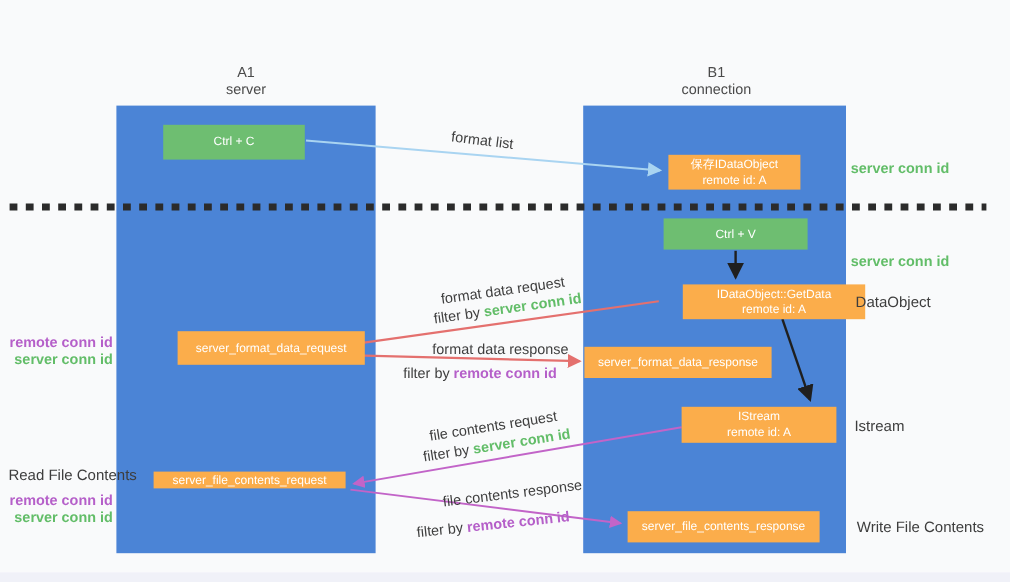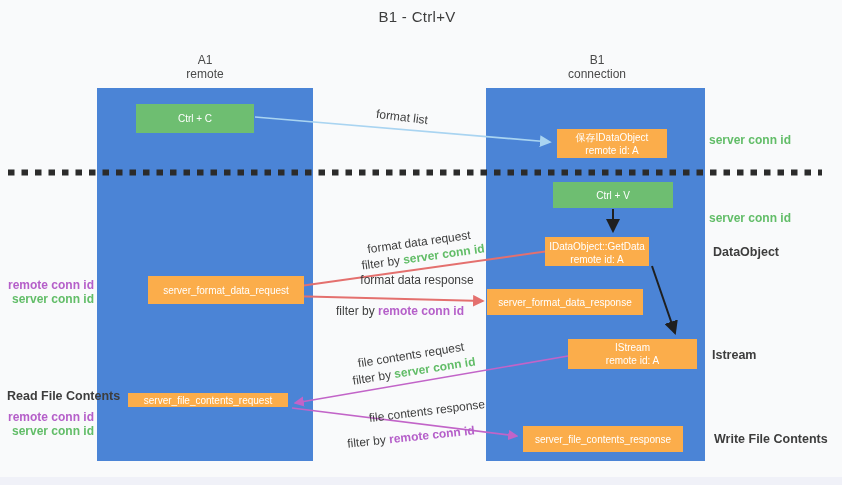--- a/index.html
+++ b/index.html
@@ -20,21 +20,21 @@
     width:90px;font-size:12px;line-height:14px;color:#4a4a4a;text-align:center;
   }
   .col-header span{display:block;}
   .lifeline{background:var(--column-blue,#4b84d6);}
   .node{
     display:flex;flex-direction:column;align-items:center;justify-content:center;
     color:#fff;font-size:10px;line-height:13px;text-align:center;white-space:nowrap;
   }
   .node.green{background:var(--node-green,#6ebe71);}
   .node.orange{background:var(--node-orange,#fbad4b);}
-  .side-label{font-size:12.5px;color:var(--text-dark,#3d3d3d);white-space:nowrap;font-weight:bold;}
+  .side-label{font-size:12.5px;color:var(--text-dark,#3d3d3d);white-space:nowrap;}
   .conn-green{color:var(--text-green,#62bd68);font-weight:bold;font-size:12px;white-space:nowrap;}
   .conn-purple{color:var(--text-purple,#b55fc9);font-weight:bold;font-size:12px;white-space:nowrap;}
   .left-group{width:94px;text-align:right;line-height:14px;}
   .left-group span{display:block;}
   .alabel{
     font-size:12px;color:#3e3e3e;white-space:nowrap;
     transform:translate(-50%,-50%);
   }
   .rot-p7{transform:translate(-50%,-50%) rotate(7deg);}
   .rot-n8{transform:translate(-50%,-50%) rotate(-8deg);}
@@ -43,26 +43,25 @@
   .rot-n6{transform:translate(-50%,-50%) rotate(-6deg);}
   .alabel .id-green{color:var(--text-green,#62bd68);font-weight:bold;}
   .alabel .id-purple{color:var(--text-purple,#b55fc9);font-weight:bold;}
   svg.overlay{position:absolute;left:0;top:0;pointer-events:none;}
   .footer-band{left:0;top:477px;width:842px;height:8px;background:var(--footer-band,#f0f1f8);}
 </style>
 </head>
 <body>
 
 <div class="abs title">
-  <span>B1 - Ctrl+V</span>
 </div>
 
 <div class="abs col-header" style="left:160px;top:53px;">
   <span>A1</span>
-  <span>remote</span>
+  <span>server</span>
 </div>
 <div class="abs col-header" style="left:552px;top:53px;">
   <span>B1</span>
   <span>connection</span>
 </div>
 
 <div class="abs lifeline" style="left:97px;top:88px;width:216px;height:373px;"></div>
 <div class="abs lifeline" style="left:486px;top:88px;width:219px;height:373px;"></div>
 
 <svg class="overlay" width="842" height="485" viewBox="0 0 842 485">
@@ -98,21 +97,21 @@
 
 <div class="abs node orange" style="left:557px;top:129px;width:110px;height:29px;">
   <span>保存IDataObject</span>
   <span>remote id: A</span>
 </div>
 
 <div class="abs node green" style="left:553px;top:182px;width:120px;height:26px;">
   <span>Ctrl + V</span>
 </div>
 
-<div class="abs node orange" style="left:545px;top:237px;width:104px;height:29px;justify-content:flex-end;">
+<div class="abs node orange" style="left:569px;top:237px;width:152px;height:29px;">
   <span>IDataObject::GetData</span>
   <span>remote id: A</span>
 </div>
 
 <div class="abs node orange" style="left:148px;top:276px;width:156px;height:28px;">
   <span>server_format_data_request</span>
 </div>
 
 <div class="abs node orange" style="left:487px;top:289px;width:156px;height:26px;">
   <span>server_format_data_response</span>
@@ -147,21 +146,21 @@
   <span class="conn-green">server conn id</span>
 </div>
 
 <div class="abs alabel rot-p7" style="left:402px;top:117px;">format list</div>
 
 <div class="abs alabel rot-n8" style="left:419px;top:242px;">format data request</div>
 <div class="abs alabel rot-n8" style="left:423px;top:257px;">
   <span>filter by </span><span class="id-green">server conn id</span>
 </div>
 
-<div class="abs alabel" style="left:417px;top:280px;">format data response</div>
+<div class="abs alabel" style="left:417px;top:291px;">format data response</div>
 <div class="abs alabel" style="left:400px;top:311px;">
   <span>filter by </span><span class="id-purple">remote conn id</span>
 </div>
 
 <div class="abs alabel rot-n9" style="left:411px;top:355px;">file contents request</div>
 <div class="abs alabel rot-n9" style="left:414px;top:371px;">
   <span>filter by </span><span class="id-green">server conn id</span>
 </div>
 
 <div class="abs alabel rot-n7" style="left:427px;top:411px;">file contents response</div>

